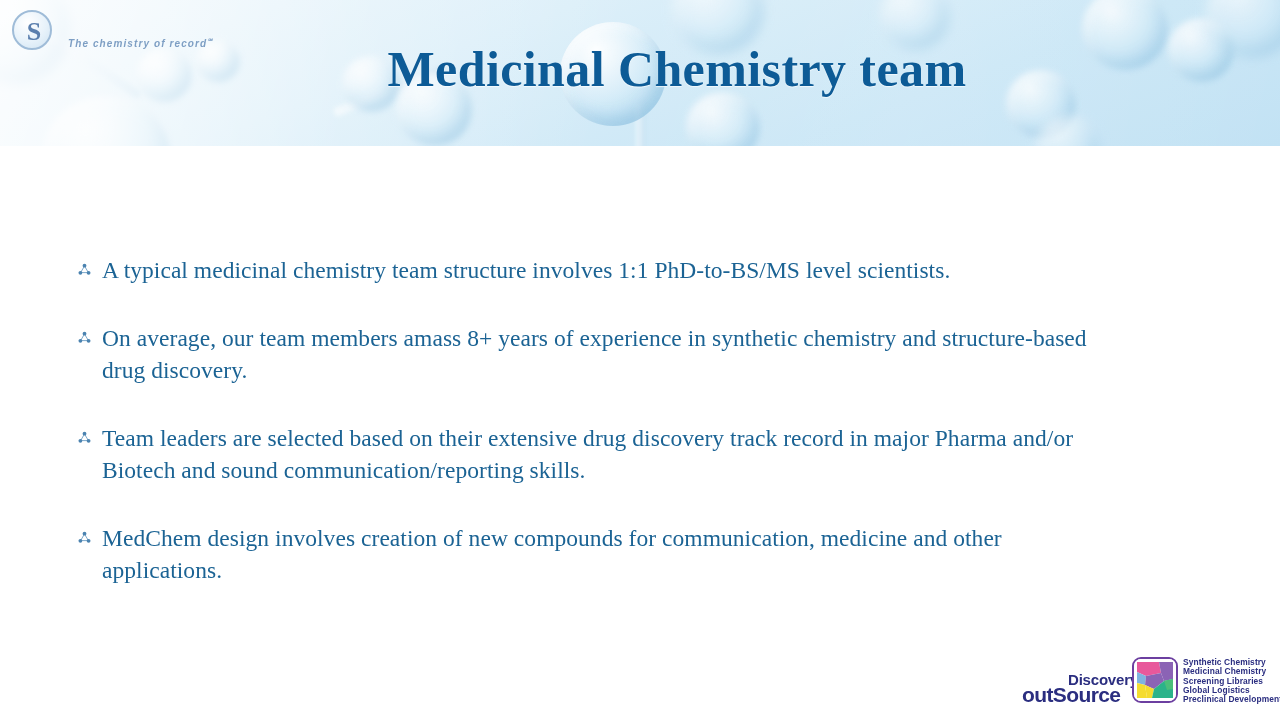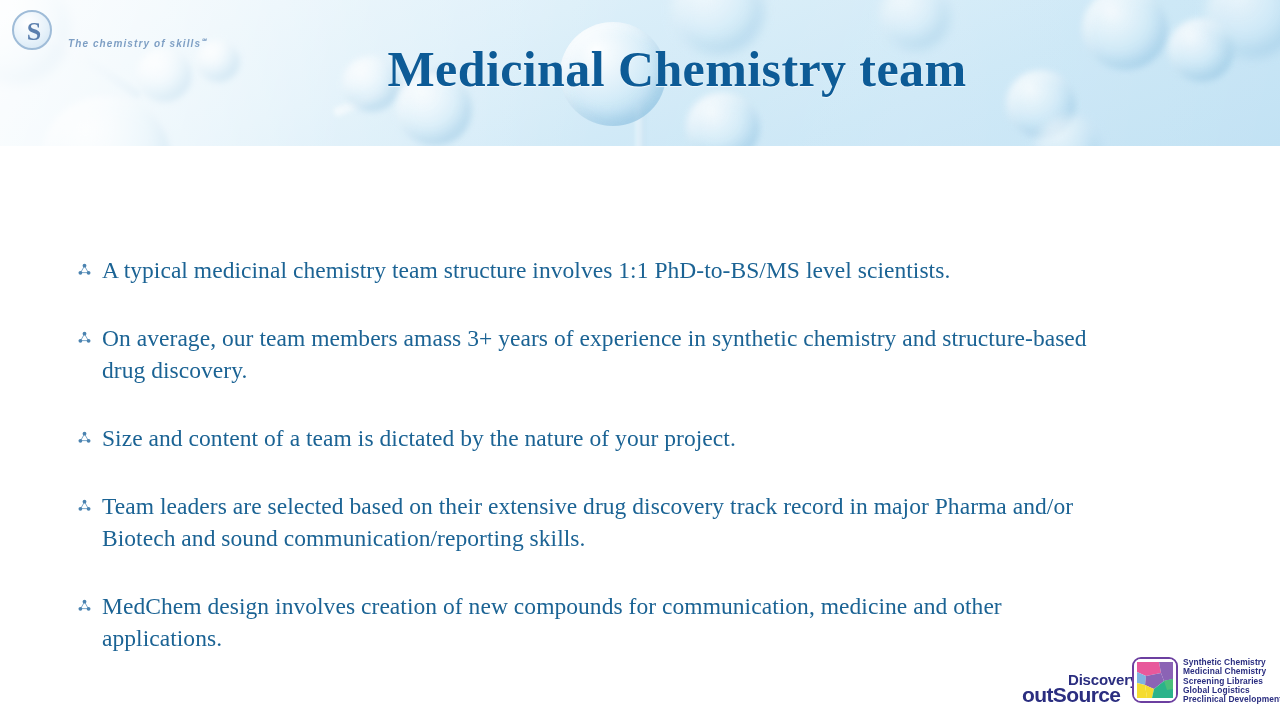--- a/index.html
+++ b/index.html
@@ -240,21 +240,21 @@
   <div class="bubble soft" style="left:1168px;top:18px;  width:66px;  height:64px;"></div>
   <div class="bubble softer" style="left:1206px;top:-30px; width:92px;  height:88px;"></div>
   <div class="bubble softer" style="left:1036px;top:116px; width:64px;  height:62px;"></div>
 
   <div class="header-sheen"></div>
 
   <div class="brand-logo">
     <div class="brand-mark">
       <div class="brand-mark-s">S</div>
     </div>
-    <div class="brand-tagline"><span>The chemistry of skills</span><sup>℠</sup></div>
+    <div class="brand-tagline"><span>The chemistry of record</span><sup>℠</sup></div>
   </div>
 
   <div class="slide-title">Medicinal Chemistry team</div>
 </div>
 
 <div class="content">
 
   <div class="bullet-row">
     <span class="bullet-glyph">
       <svg width="13" height="13" viewBox="0 0 13 13" aria-hidden="true">
@@ -273,36 +273,23 @@
     <span class="bullet-glyph">
       <svg width="13" height="13" viewBox="0 0 13 13" aria-hidden="true">
         <line x1="6.5" y1="3" x2="2.6" y2="9.6" stroke="#6f9fc4" stroke-width="0.9"></line>
         <line x1="6.5" y1="3" x2="10.4" y2="9.6" stroke="#6f9fc4" stroke-width="0.9"></line>
         <line x1="2.6" y1="9.6" x2="10.4" y2="9.6" stroke="#6f9fc4" stroke-width="0.9"></line>
         <circle cx="6.5" cy="2.7" r="1.9" fill="#4b83b0"></circle>
         <circle cx="2.4" cy="9.8" r="1.9" fill="#4b83b0"></circle>
         <circle cx="10.6" cy="9.8" r="1.9" fill="#4b83b0"></circle>
       </svg>
     </span>
-    <span class="bullet-text">On average, our team members amass 3+ years of experience in synthetic chemistry and structure-based drug discovery.</span>
-  </div>
-
-  <div class="bullet-row">
-    <span class="bullet-glyph">
-      <svg width="13" height="13" viewBox="0 0 13 13" aria-hidden="true">
-        <line x1="6.5" y1="3" x2="2.6" y2="9.6" stroke="#6f9fc4" stroke-width="0.9"></line>
-        <line x1="6.5" y1="3" x2="10.4" y2="9.6" stroke="#6f9fc4" stroke-width="0.9"></line>
-        <line x1="2.6" y1="9.6" x2="10.4" y2="9.6" stroke="#6f9fc4" stroke-width="0.9"></line>
-        <circle cx="6.5" cy="2.7" r="1.9" fill="#4b83b0"></circle>
-        <circle cx="2.4" cy="9.8" r="1.9" fill="#4b83b0"></circle>
-        <circle cx="10.6" cy="9.8" r="1.9" fill="#4b83b0"></circle>
-      </svg>
-    </span>
-    <span class="bullet-text">Size and content of a team is dictated by the nature of your project.</span>
-  </div>
+    <span class="bullet-text">On average, our team members amass 8+ years of experience in synthetic chemistry and structure-based drug discovery.</span>
+  </div>
+
 
   <div class="bullet-row">
     <span class="bullet-glyph">
       <svg width="13" height="13" viewBox="0 0 13 13" aria-hidden="true">
         <line x1="6.5" y1="3" x2="2.6" y2="9.6" stroke="#6f9fc4" stroke-width="0.9"></line>
         <line x1="6.5" y1="3" x2="10.4" y2="9.6" stroke="#6f9fc4" stroke-width="0.9"></line>
         <line x1="2.6" y1="9.6" x2="10.4" y2="9.6" stroke="#6f9fc4" stroke-width="0.9"></line>
         <circle cx="6.5" cy="2.7" r="1.9" fill="#4b83b0"></circle>
         <circle cx="2.4" cy="9.8" r="1.9" fill="#4b83b0"></circle>
         <circle cx="10.6" cy="9.8" r="1.9" fill="#4b83b0"></circle>

